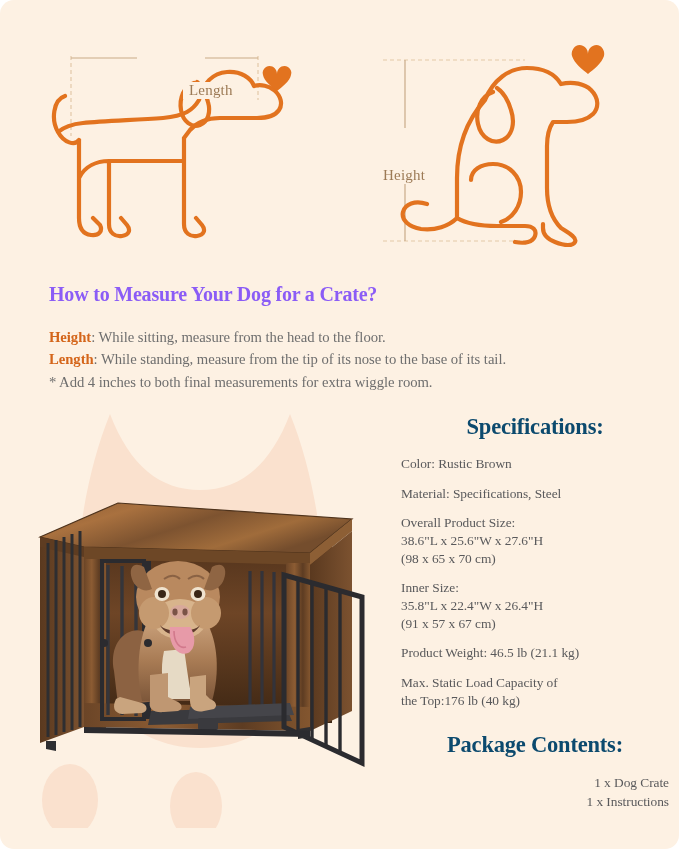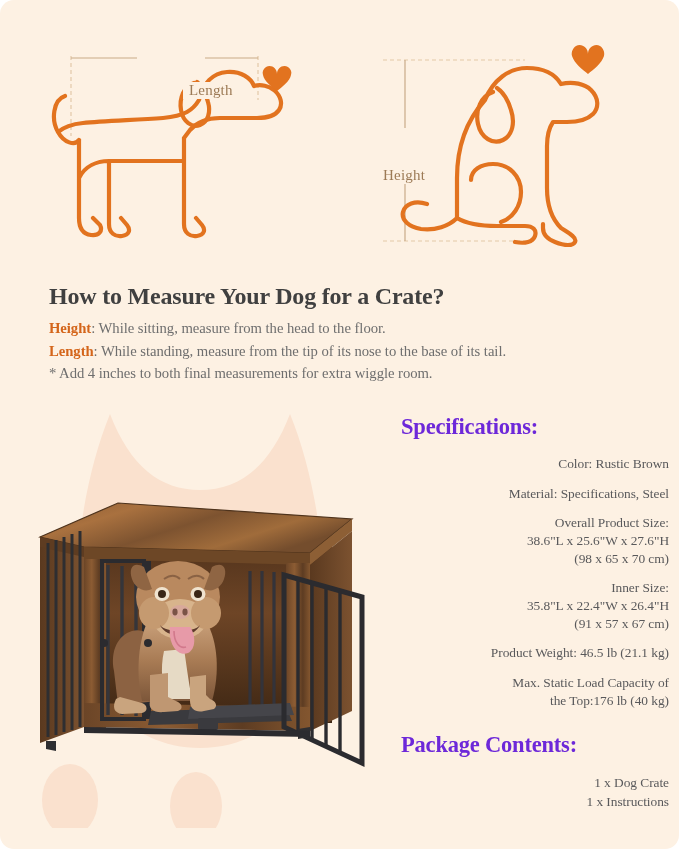--- a/index.html
+++ b/index.html
@@ -50,25 +50,25 @@
     left: 2px; top: 139px;
   }
 
   
   .howto {
     position: absolute;
     left: 49px; top: 283px;
     width: 600px;
   }
   .howto-title {
-    color: #404040;
-    font-size: 24px;
+    color: #8b5cf6;
+    font-size: 20px;
     font-weight: bold;
     letter-spacing: -0.2px;
-    margin: 0 0 8px 0;
+    margin: 0 0 21px 0;
     line-height: 1.1;
   }
   .howto-line {
     font-size: 14.7px;
     color: #6e6e6e;
     line-height: 1.53;
     letter-spacing: -0.05px;
     white-space: nowrap;
   }
   .howto-line b {
@@ -98,35 +98,36 @@
     width: 345px; height: 310px;
   }
 
   
   .specs {
     position: absolute;
     left: 401px; top: 14px;
     width: 268px;
   }
   .col-title {
-    color: #6d28d9;
+    color: #0c4a6e;
     font-size: 22.5px;
     font-weight: bold;
     letter-spacing: -0.2px;
     line-height: 1.15;
     margin: 0 0 15px 0;
+    text-align: center;
   }
   .spec-item {
     font-size: 13.4px;
     color: #59595b;
     line-height: 1.32;
     margin-bottom: 12px;
     letter-spacing: -0.05px;
   }
-  .spec-item div { white-space: nowrap; text-align: right; }
+  .spec-item div { white-space: nowrap; }
 
   .package {
     position: absolute;
     left: 401px; top: 332px;
     width: 268px;
   }
   .pkg-item {
     font-size: 13.4px;
     color: #59595b;
     line-height: 1.42;

